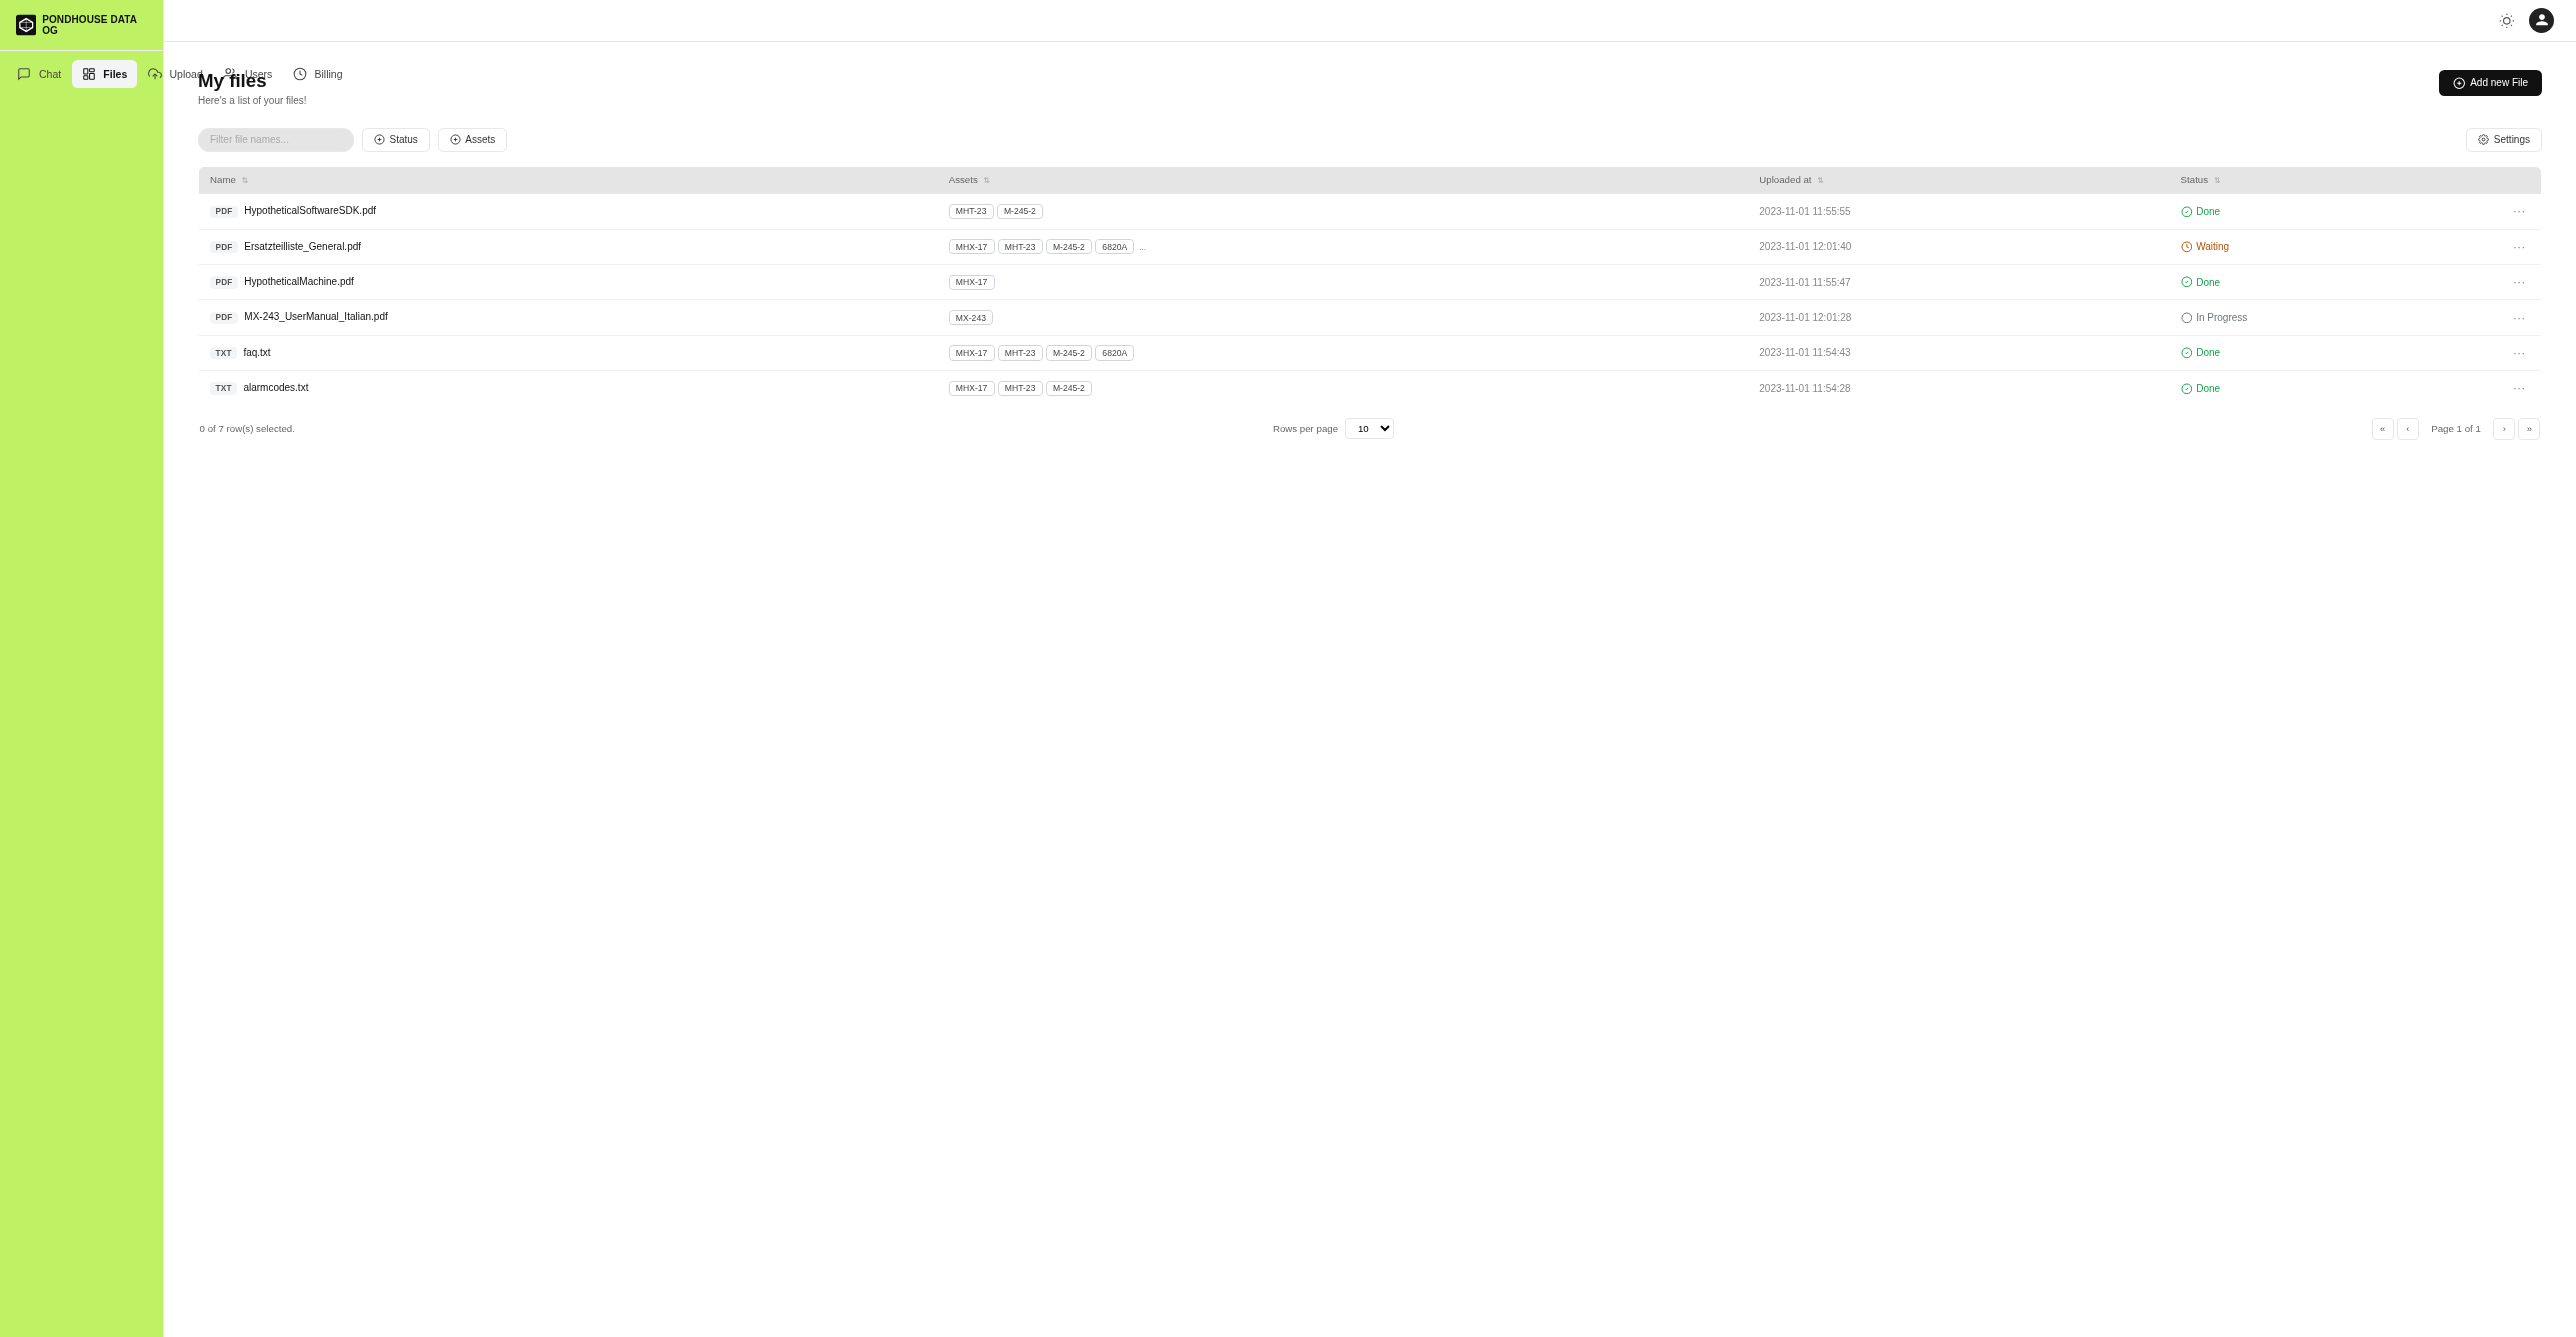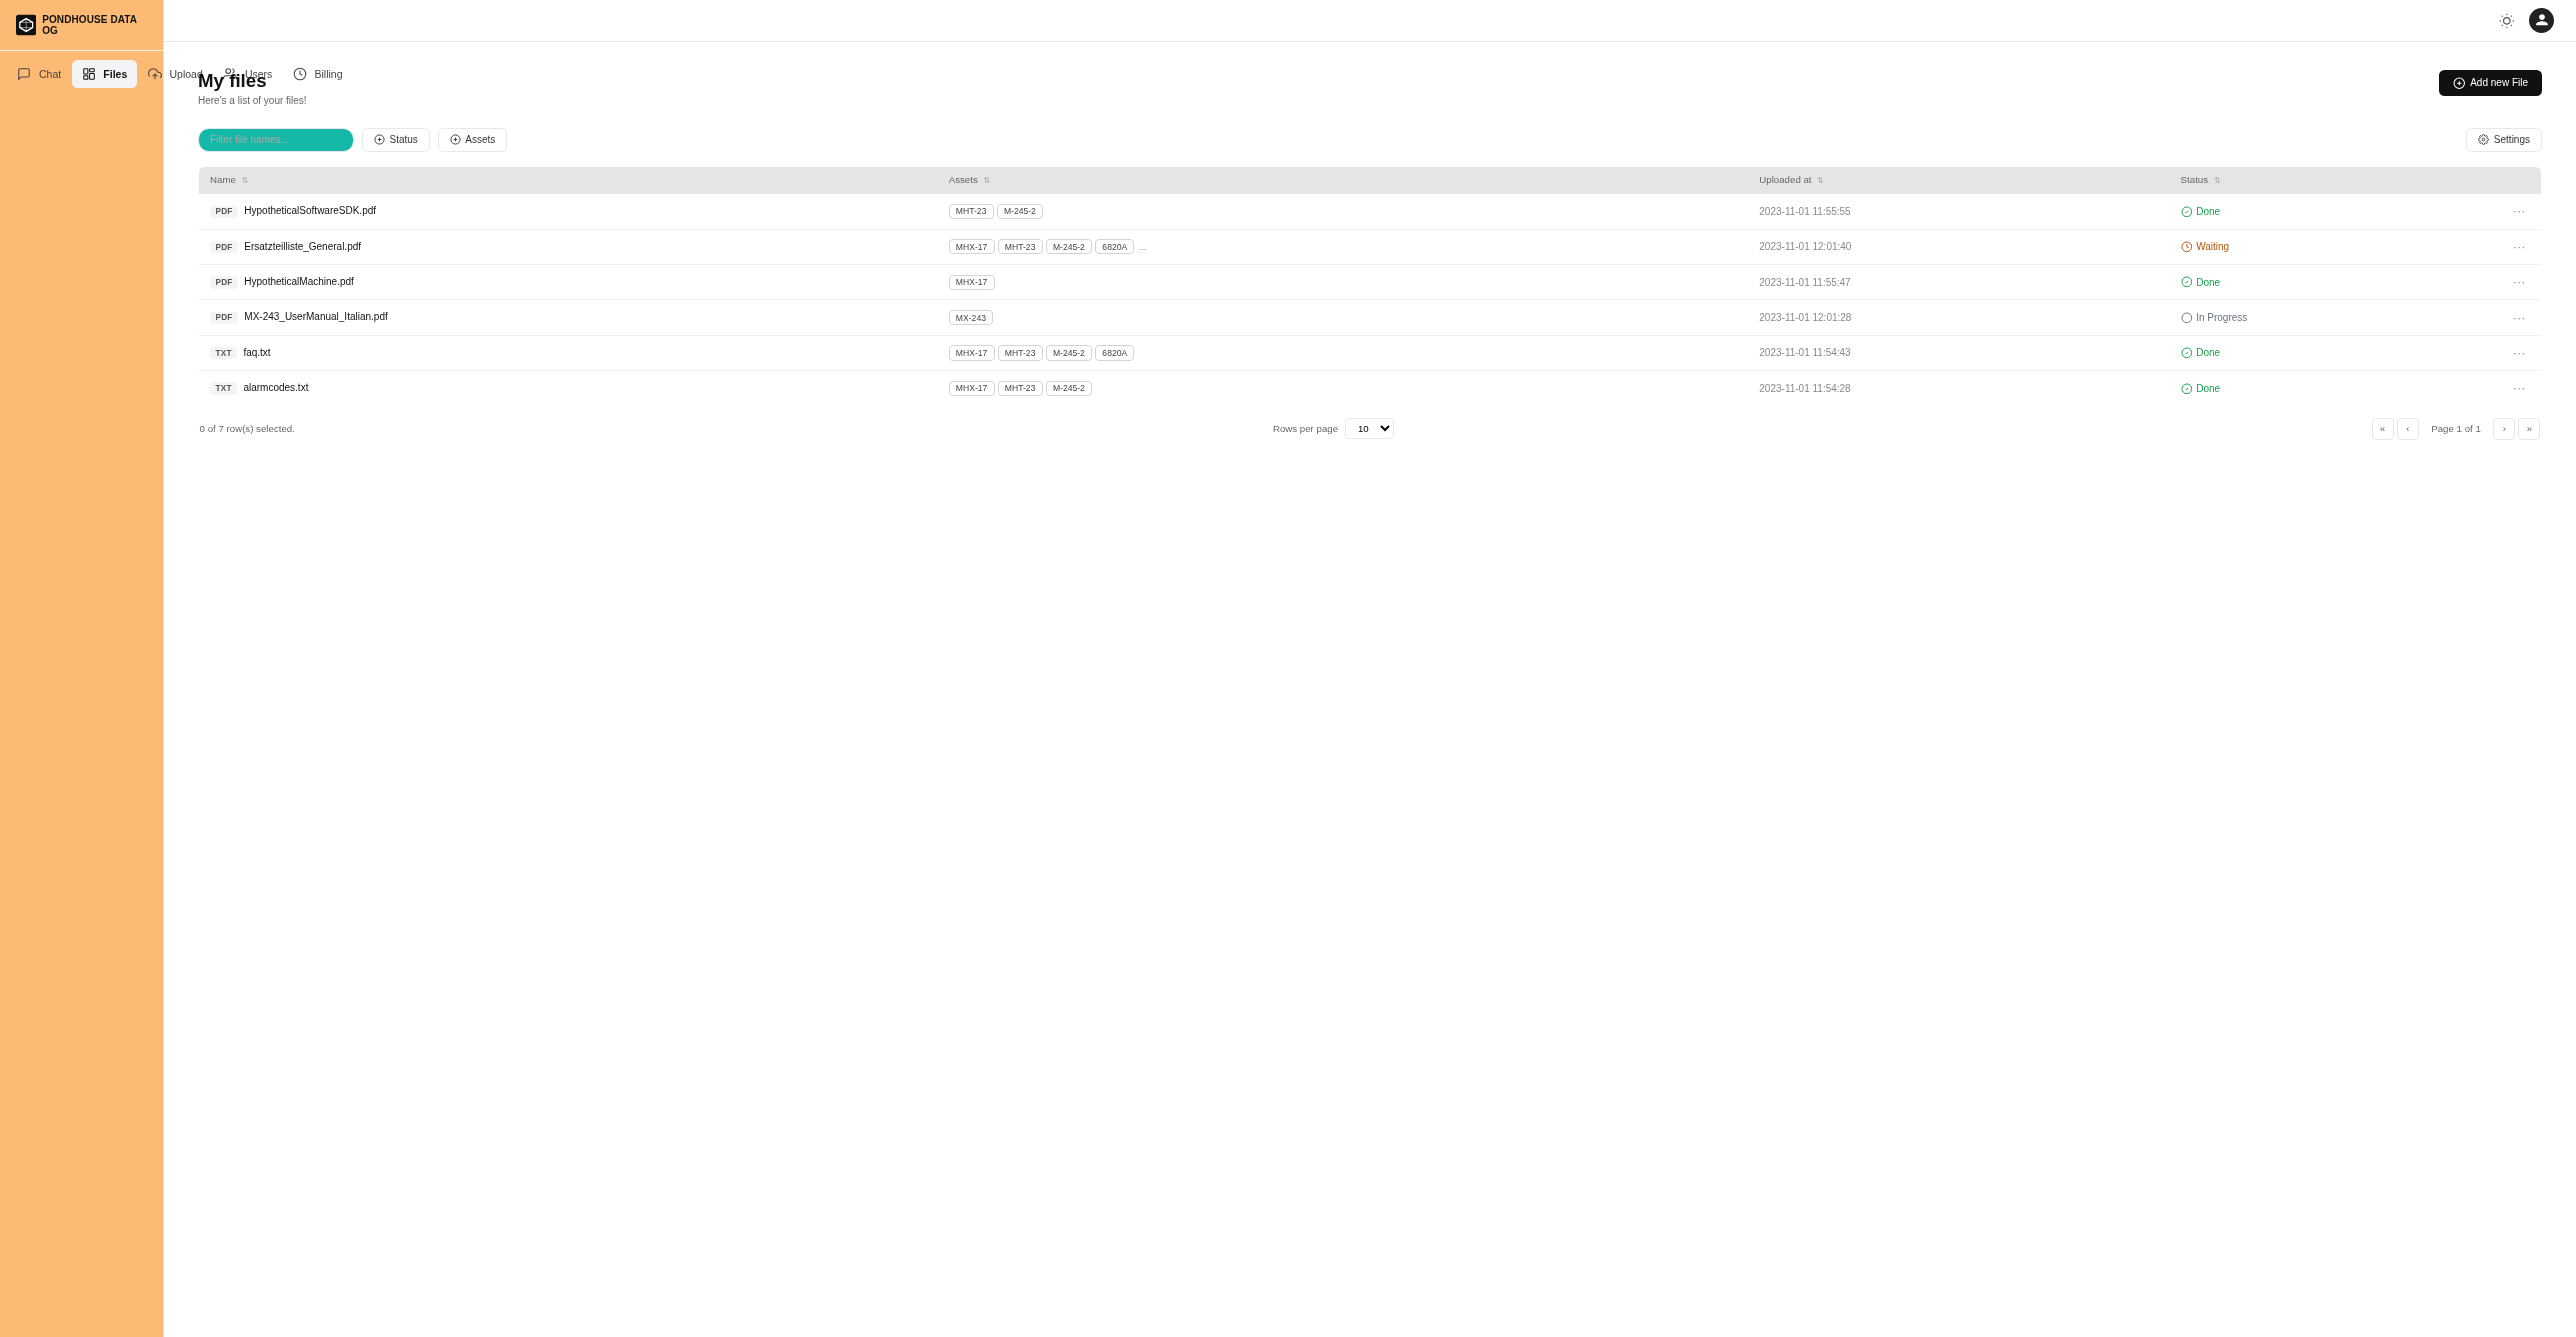--- a/index.html
+++ b/index.html
@@ -6,21 +6,21 @@
     body { font-family: -apple-system, BlinkMacSystemFont, 'Segoe UI', sans-serif; background: #fff; color: #111; display: flex; height: 100vh; overflow: hidden; }
 
     
     .sidebar {
       width: 164px;
       min-width: 164px;
       border-right: 0.8px solid #e5e7eb;
       display: flex;
       flex-direction: column;
       padding: 0;
-      background: #fdba74;
+      background: #bef264;
     }
     .sidebar-logo {
       display: flex;
       align-items: center;
       gap: 6.2px;
       padding: 14px 15.6px;
       border-bottom: 0.8px solid #f0f0f0;
       font-weight: 700;
       font-size: 10px;
       letter-spacing: 0.01em;
@@ -85,21 +85,21 @@
       padding: 7px 14px; font-size: 10px; cursor: pointer;
       display: flex; align-items: center; gap: 4.7px; font-weight: 500;
     }
 
     
     .toolbar { display: flex; align-items: center; gap: 7.8px; margin-bottom: 14px; }
     .filter-input {
       border: 0.8px solid #e5e7eb; border-radius: 11px;
       padding: 5.5px 11px; font-size: 10px; color: #333;
       width: 156px; outline: none;
-      background: #14b8a6;
+      background: #e5e5e5;
     }
     .filter-input::placeholder { color: #aaa; }
     .filter-btn {
       display: flex; align-items: center; gap: 4.7px;
       border: 0.8px solid #e5e7eb; border-radius: 5.5px;
       padding: 5.5px 11px; font-size: 10px; cursor: pointer;
       background: #fff; color: #333;
     }
     .settings-btn {
       margin-left: auto;

